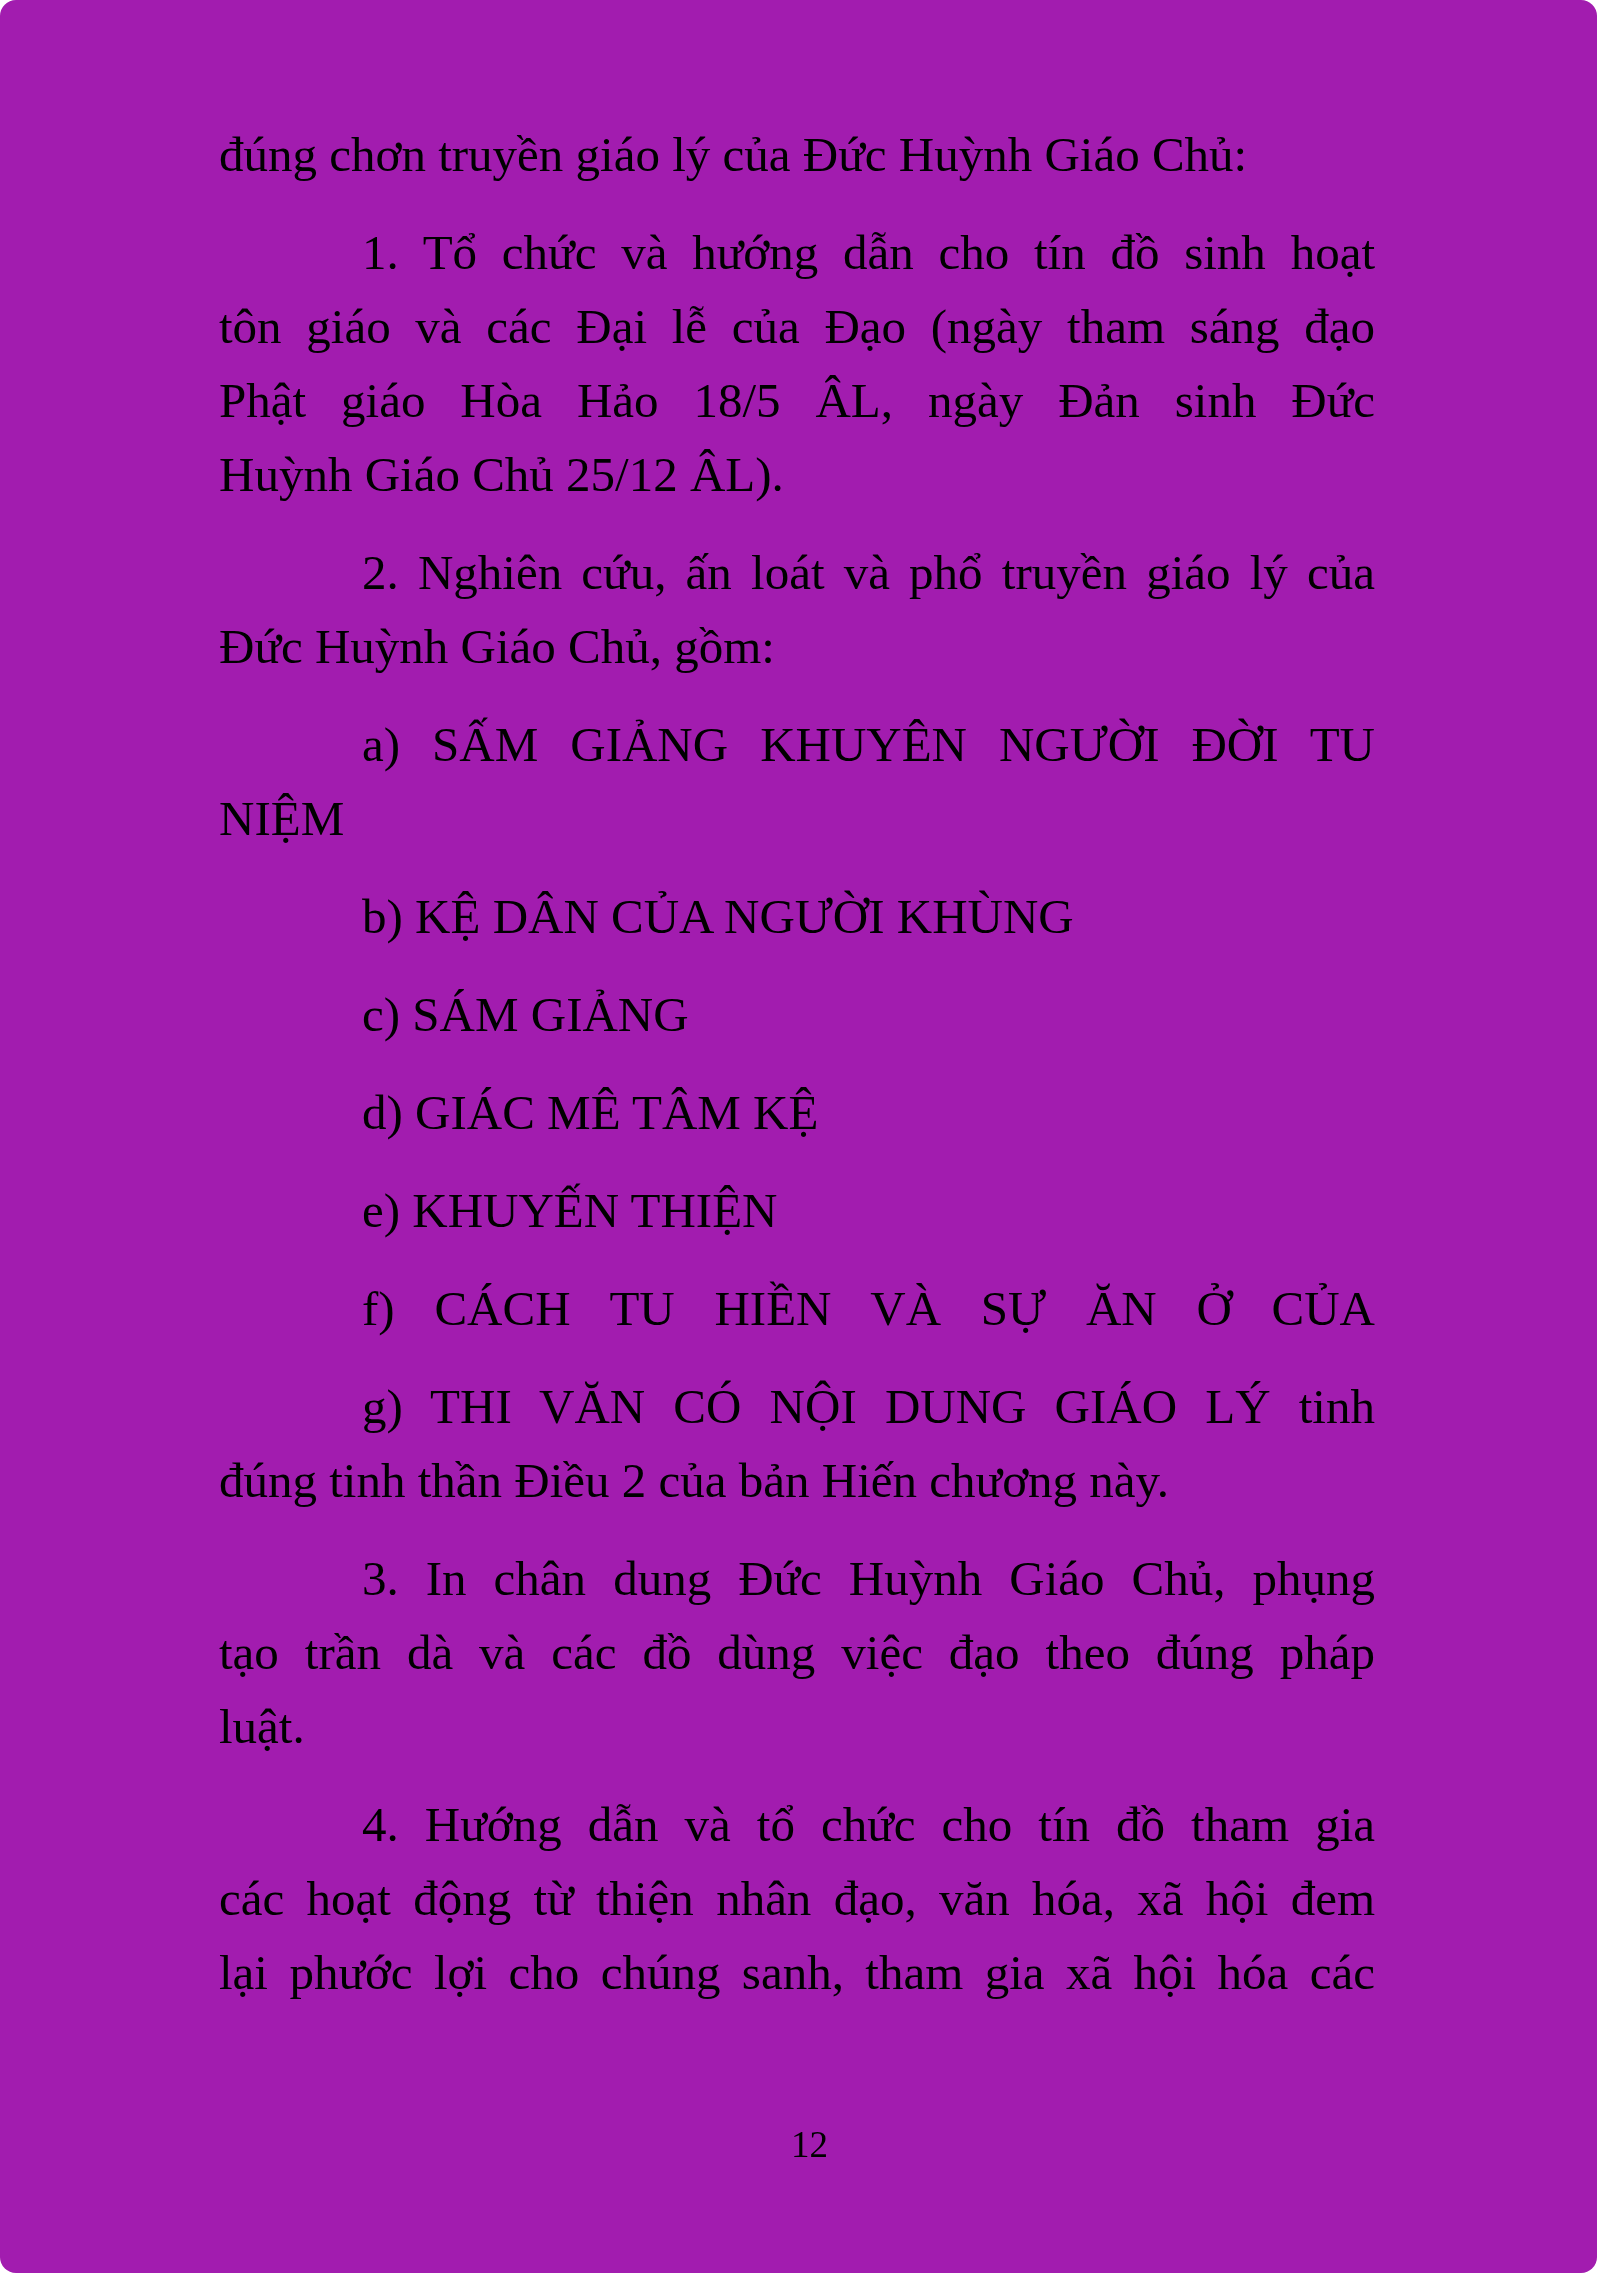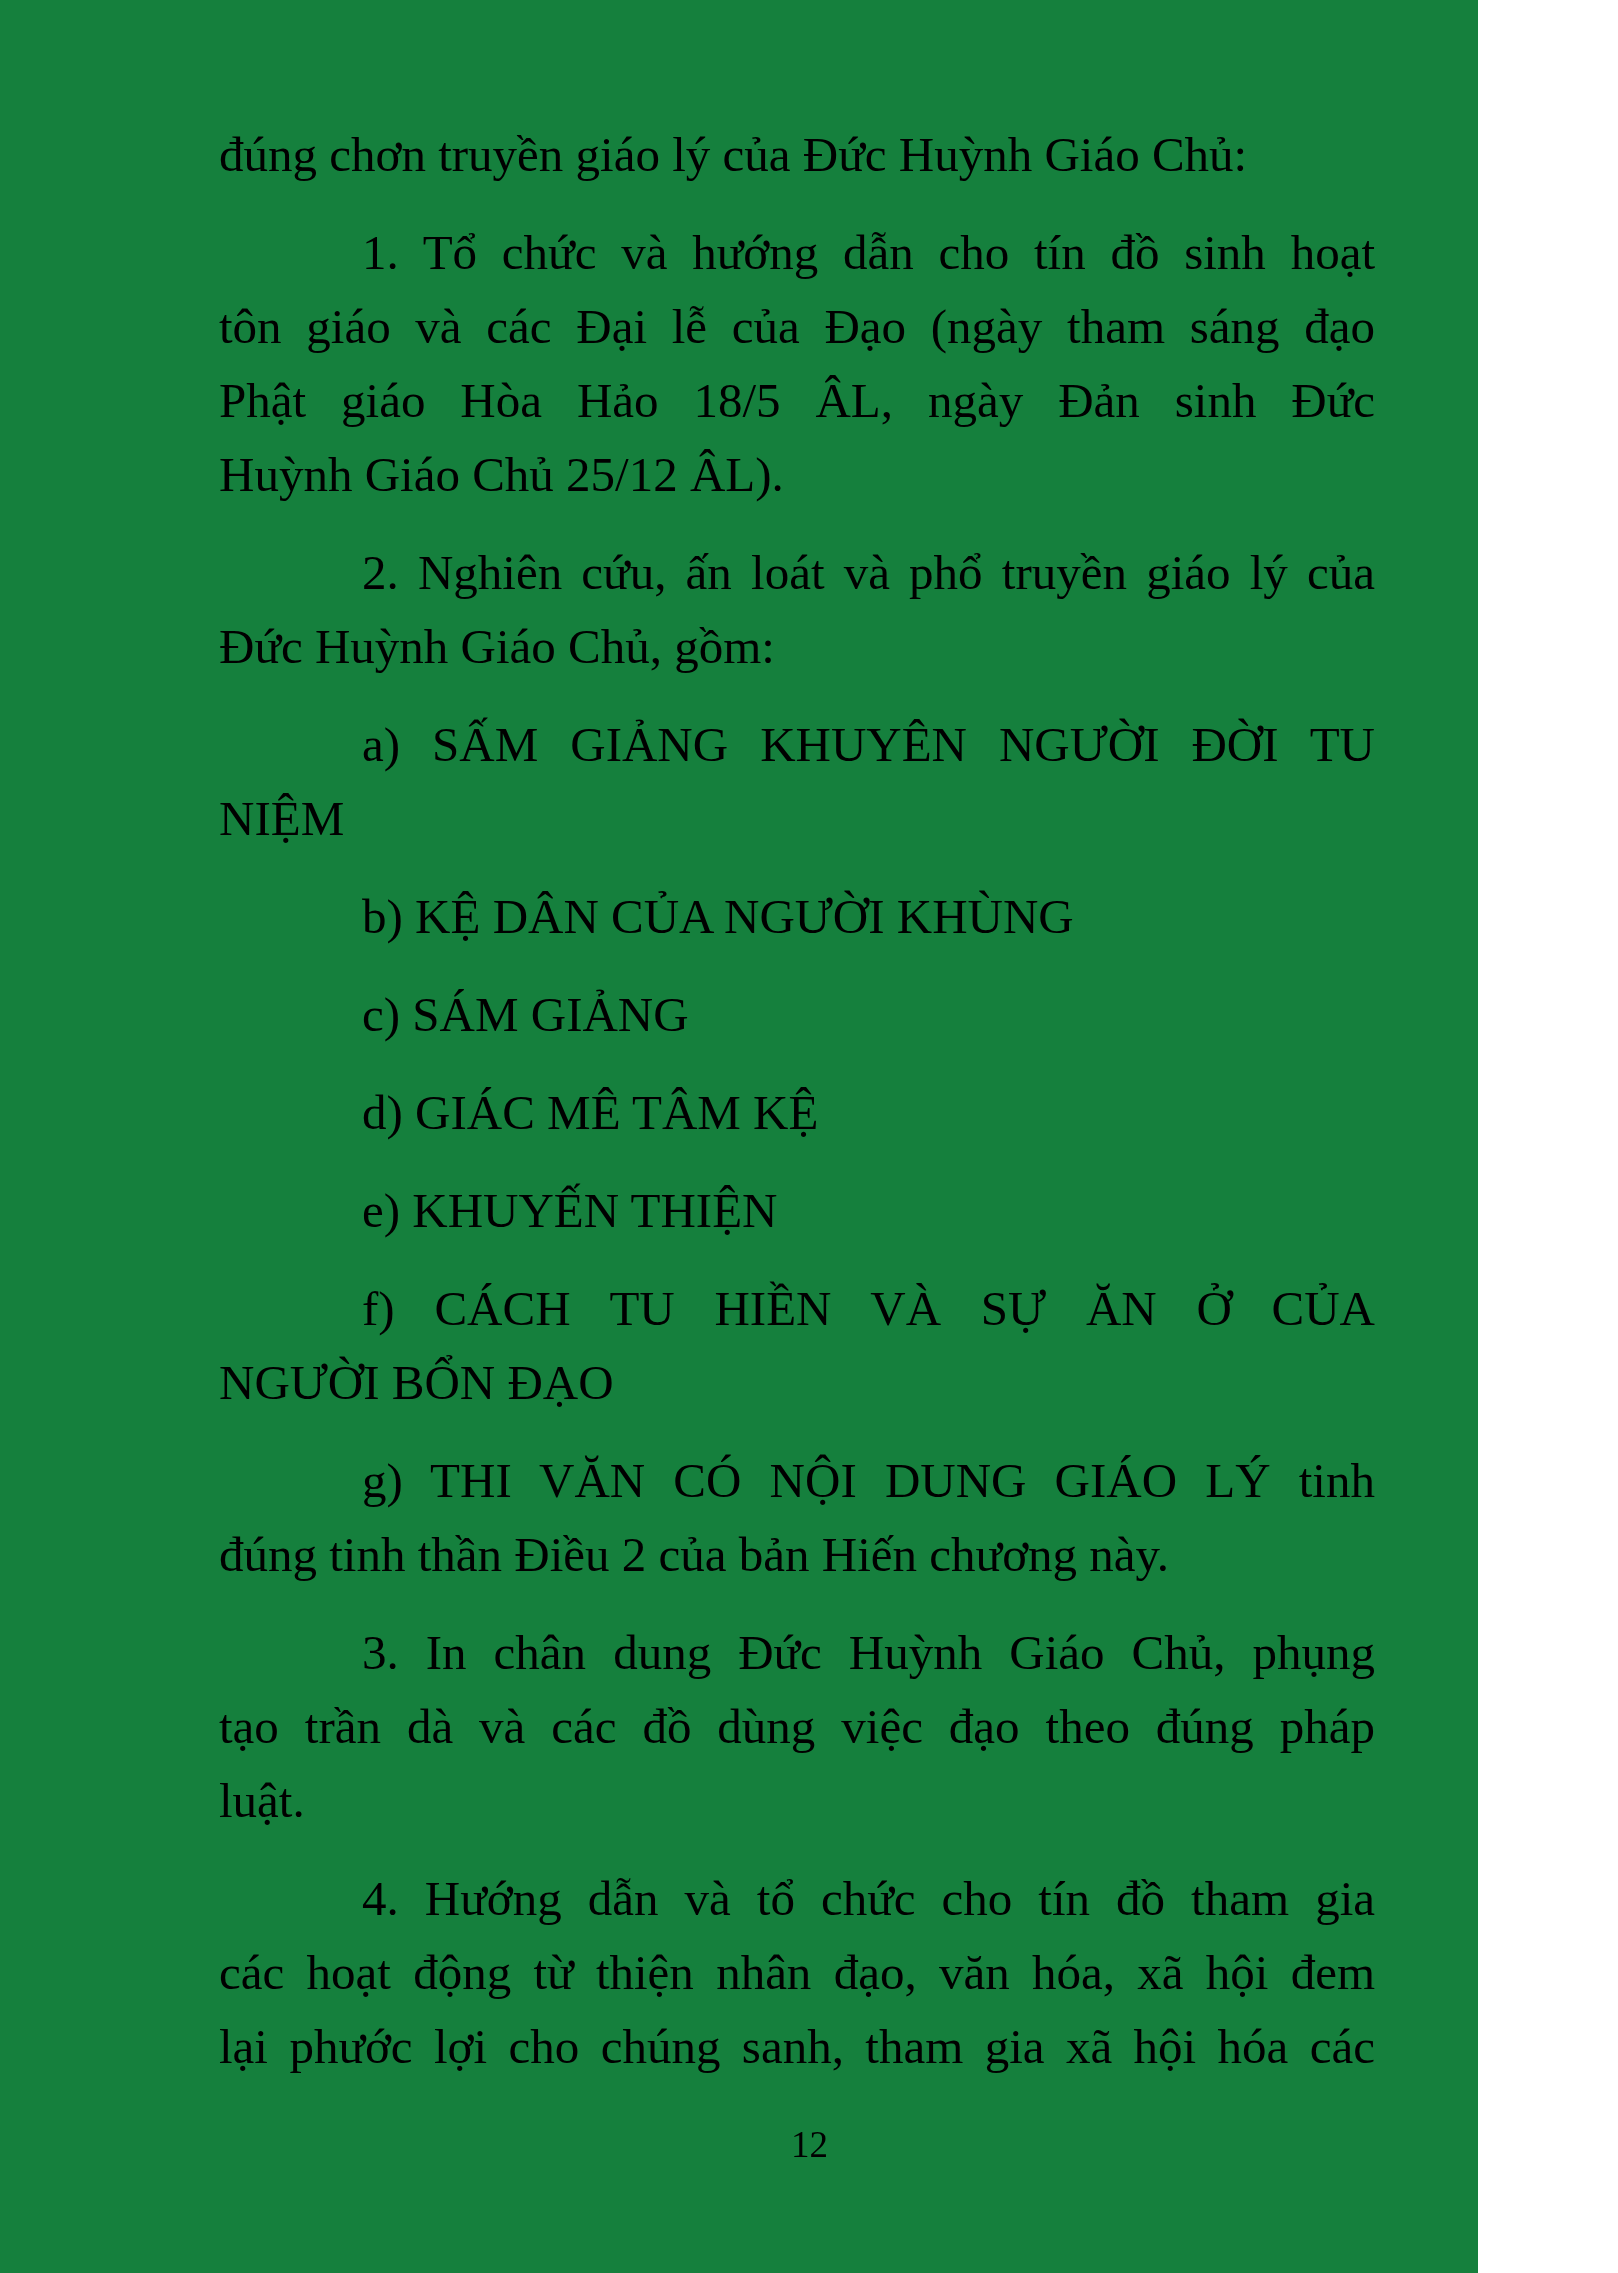--- a/index.html
+++ b/index.html
@@ -9,23 +9,24 @@
   body {
     width: 1619px;
     height: 2273px;
     background: #ffffff;
     overflow: hidden;
     font-family: "Liberation Serif", "DejaVu Serif", serif;
     color: #000000;
   }
   .page {
     position: relative;
-    width: 1478px;
+    width: 1597px;
     height: 2273px;
-    background: #15803d;
+    background: #a21caf;
+    border-radius: 16px;
   }
   .text-block {
     position: absolute;
     left: 219px;
     top: 118px;
     width: 1156px;
   }
   .ln {
     font-size: 49px;
     line-height: 74px;
@@ -68,21 +69,20 @@
     <div class="ln">Huỳnh Giáo Chủ 25/12 ÂL).</div>
     <div class="ln para indent stretch">2. Nghiên cứu, ấn loát và phổ truyền giáo lý của</div>
     <div class="ln">Đức Huỳnh Giáo Chủ, gồm:</div>
     <div class="ln para indent stretch">a) SẤM GIẢNG KHUYÊN NGƯỜI ĐỜI TU</div>
     <div class="ln">NIỆM</div>
     <div class="ln para indent">b) KỆ DÂN CỦA NGƯỜI KHÙNG</div>
     <div class="ln para indent">c) SÁM GIẢNG</div>
     <div class="ln para indent">d) GIÁC MÊ TÂM KỆ</div>
     <div class="ln para indent">e) KHUYẾN THIỆN</div>
     <div class="ln para indent stretch">f) CÁCH TU HIỀN VÀ SỰ ĂN Ở CỦA</div>
-    <div class="ln">NGƯỜI BỔN ĐẠO</div>
     <div class="ln para indent stretch">g) THI VĂN CÓ NỘI DUNG GIÁO LÝ tinh</div>
     <div class="ln">đúng tinh thần Điều 2 của bản Hiến chương này.</div>
     <div class="ln para indent stretch">3. In chân dung Đức Huỳnh Giáo Chủ, phụng</div>
     <div class="ln stretch">tạo trần dà và các đồ dùng việc đạo theo đúng pháp</div>
     <div class="ln">luật.</div>
     <div class="ln para indent stretch">4. Hướng dẫn và tổ chức cho tín đồ tham gia</div>
     <div class="ln stretch">các hoạt động từ thiện nhân đạo, văn hóa, xã hội đem</div>
     <div class="ln stretch">lại phước lợi cho chúng sanh, tham gia xã hội hóa các</div>
   </div>
   <div class="page-number">12</div>

